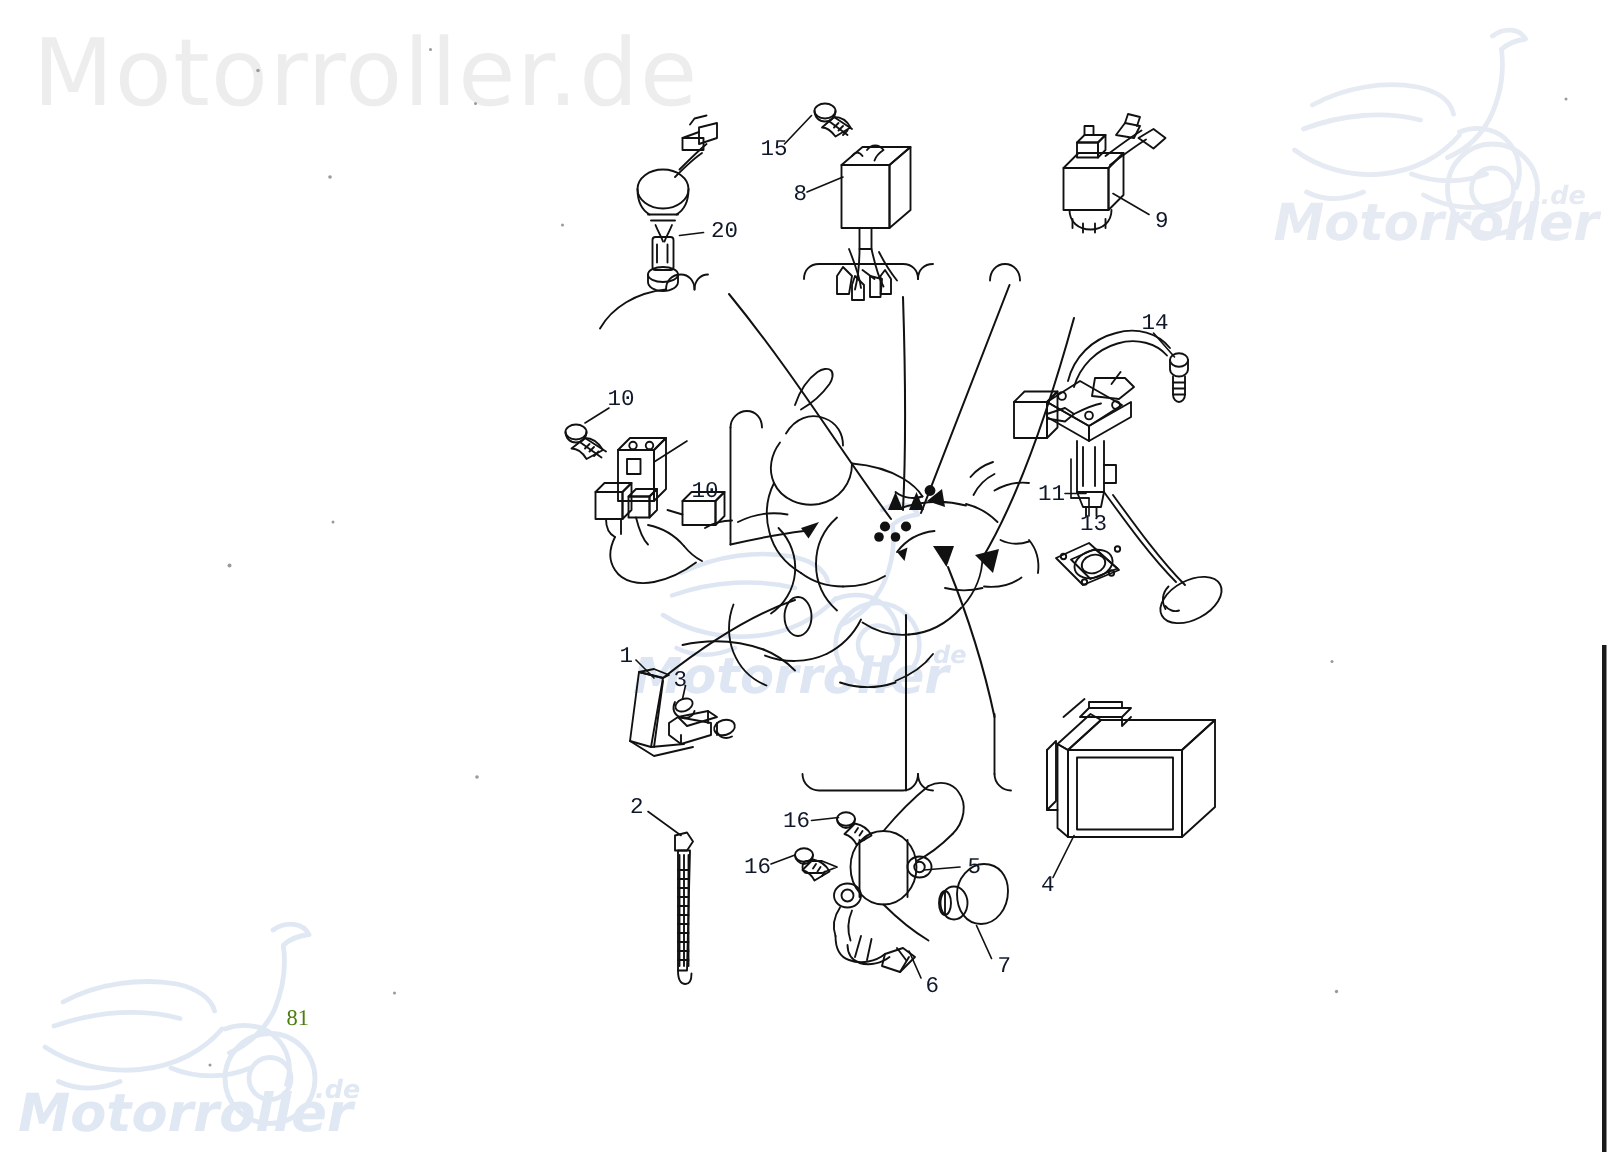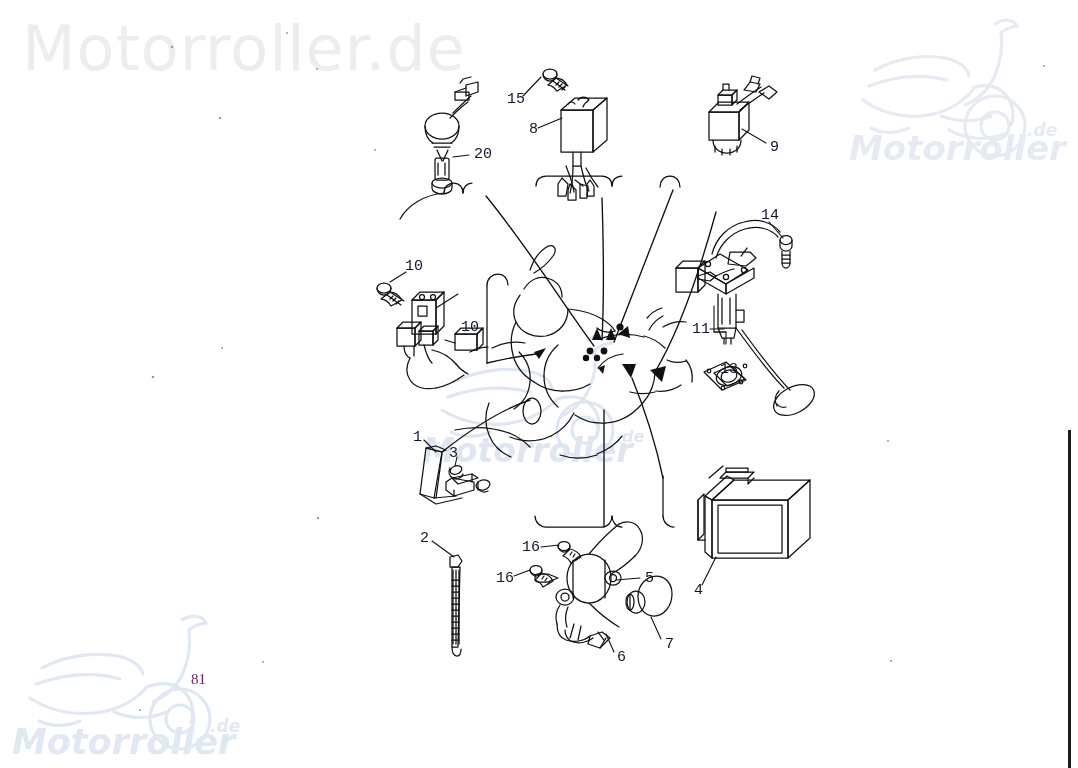--- a/index.html
+++ b/index.html
@@ -42,21 +42,21 @@
     font-family: Liberation Mono, monospace;
     font-size: 15px;
     color: #0f172a;
     line-height: 1;
     user-select: none;
   }
   .pagenum {
     position: absolute;
     font-family: "Liberation Serif", "DejaVu Serif", serif;
     font-size: 15px;
-    color: #701a75;
+    color: #4d7c0f;
     user-select: none;
   }
   .edge-line {
     position: absolute;
     background: #1a1a1a;
   }
 </style>
 </head>
 <body>
 
@@ -503,21 +503,21 @@
   <div class="callout" style="left:449px; top:446px;">3</div>
   <div class="callout" style="left:694px; top:583px;">4</div>
   <div class="callout" style="left:645px; top:571px;">5</div>
   <div class="callout" style="left:617px; top:650px;">6</div>
   <div class="callout" style="left:665px; top:637px;">7</div>
   <div class="callout" style="left:529px; top:122px;">8</div>
   <div class="callout" style="left:770px; top:140px;">9</div>
   <div class="callout" style="left:461px; top:284px;margin-top:36px;">10</div>
   <div class="callout" style="left:474px; top:147px;">20</div>
   <div class="callout" style="left:692px; top:322px;">11</div>
-  <div class="callout" style="left:720px; top:362px;">13</div>
+  <div class="callout" style="left:720px; top:342px;">13</div>
   <div class="callout" style="left:761px; top:208px;">14</div>
   <div class="callout" style="left:507px; top:92px;">15</div>
   <div class="callout" style="left:522px; top:540px;">16</div>
   <div class="callout" style="left:496px; top:571px;">16</div>
   <div class="callout" style="left:405px; top:259px;">10</div>
 
   <div class="pagenum" style="left:191px; top:671px;">81</div>
 
 </div>
 

